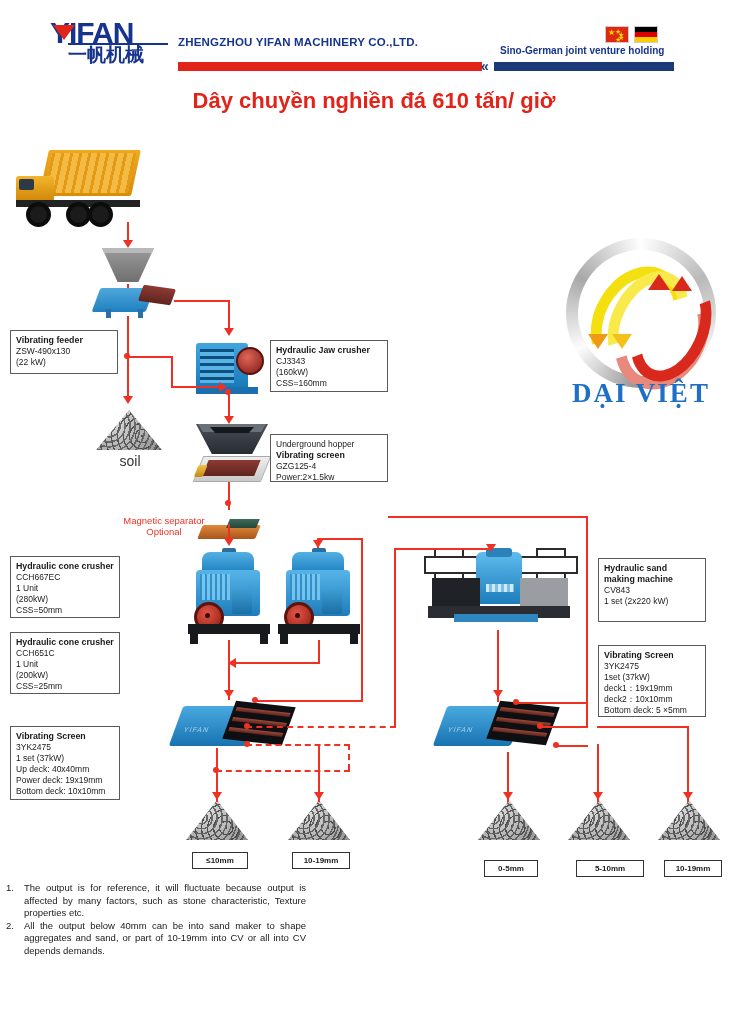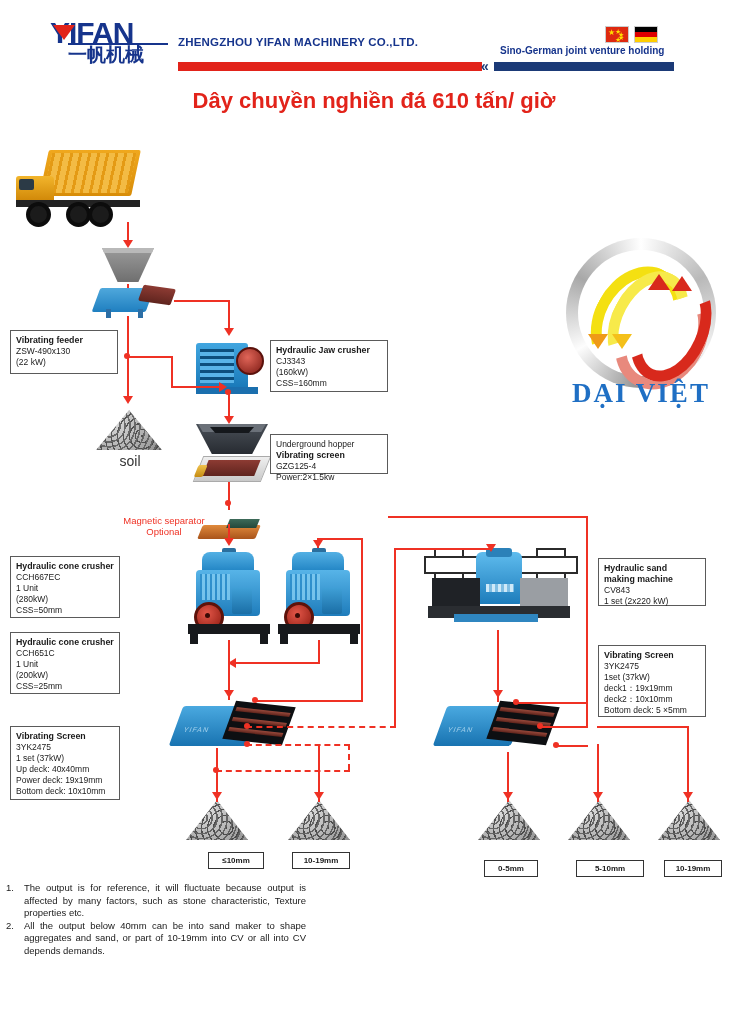--- a/index.html
+++ b/index.html
@@ -454,21 +454,21 @@
   <span>(22 kW)</span>
 </div>
 
 <div class="box" style="left:270px;top:340px;width:118px;height:52px;">
   <b>Hydraulic Jaw crusher</b><br>
   <span>CJ3343</span><br>
   <span>(160kW)</span><br>
   <span>CSS=160mm</span>
 </div>
 
-<div class="box" style="left:270px;top:434px;width:118px;height:40px;">
+<div class="box" style="left:270px;top:434px;width:118px;height:48px;">
   <span>Underground hopper</span><br>
   <b>Vibrating screen</b><br>
   <span>GZG125-4</span><br>
   <span>Power:2×1.5kw</span>
 </div>
 
 <div class="box" style="left:10px;top:556px;width:110px;height:62px;">
   <b>Hydraulic cone crusher</b><br>
   <span>CCH667EC</span><br>
   <span>1 Unit</span><br>
@@ -486,36 +486,36 @@
 
 <div class="box" style="left:10px;top:726px;width:110px;height:74px;">
   <b>Vibrating Screen</b><br>
   <span>3YK2475</span><br>
   <span>1 set (37kW)</span><br>
   <span>Up deck:  40x40mm</span><br>
   <span>Power deck: 19x19mm</span><br>
   <span>Bottom deck: 10x10mm</span>
 </div>
 
-<div class="box" style="left:598px;top:558px;width:108px;height:48px;">
+<div class="box" style="left:598px;top:558px;width:108px;height:64px;">
   <b>Hydraulic sand making machine</b><br>
   <span>CV843</span><br>
   <span>1 set  (2x220 kW)</span>
 </div>
 
 <div class="box" style="left:598px;top:645px;width:108px;height:72px;">
   <b>Vibrating Screen</b><br>
   <span>3YK2475</span><br>
   <span>1set (37kW)</span><br>
   <span>deck1：19x19mm</span><br>
   <span>deck2：10x10mm</span><br>
   <span>Bottom deck: 5 ×5mm</span>
 </div>
 
-<div class="sizebox" style="left:192px;top:852px;width:56px;margin-left:16px;">≤10mm</div>
+<div class="sizebox" style="left:192px;top:852px;width:56px;">≤10mm</div>
 <div class="sizebox" style="left:292px;top:852px;width:58px;">10-19mm</div>
 <div class="sizebox" style="left:484px;top:860px;width:54px;">0-5mm</div>
 <div class="sizebox" style="left:576px;top:860px;width:68px;">5-10mm</div>
 <div class="sizebox" style="left:664px;top:860px;width:58px;">10-19mm</div>
 
 <div id="notice">
   <div class="notice-row">
     <div class="notice-n">1.</div>
     <div class="notice-t">The output is for reference, it will fluctuate because output is affected by many factors, such as stone characteristic, Texture properties etc.</div>
   </div>

